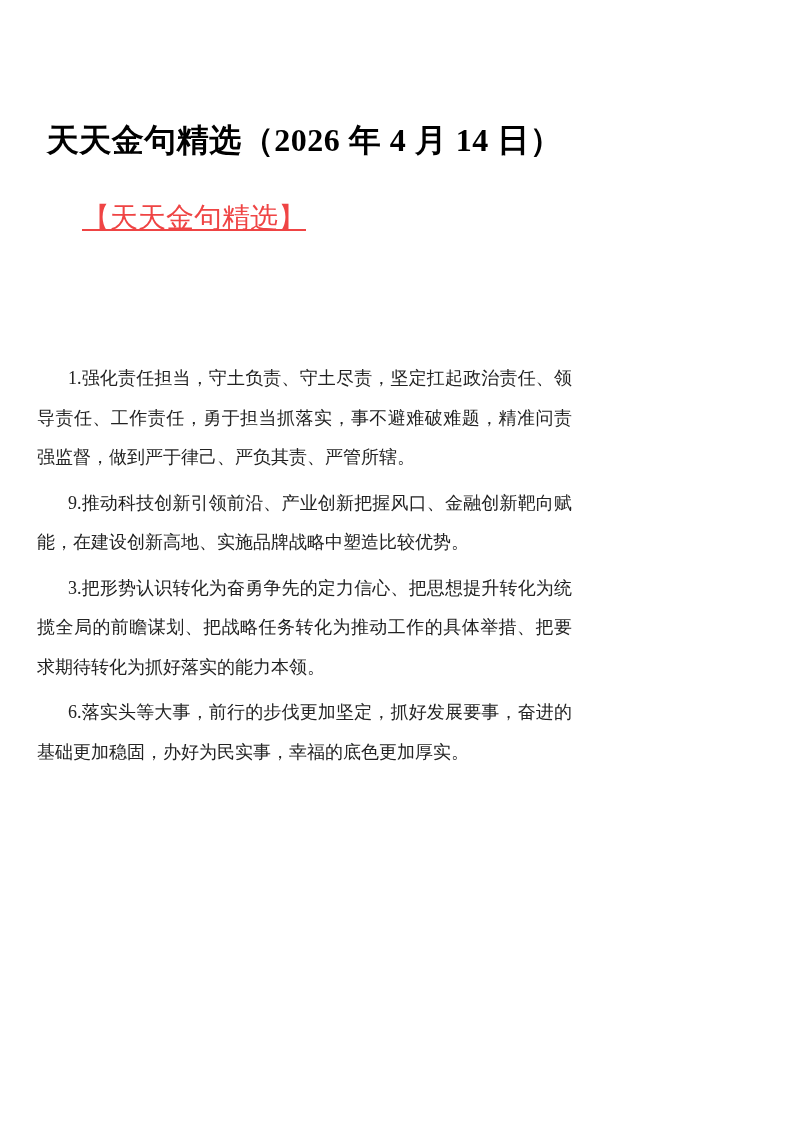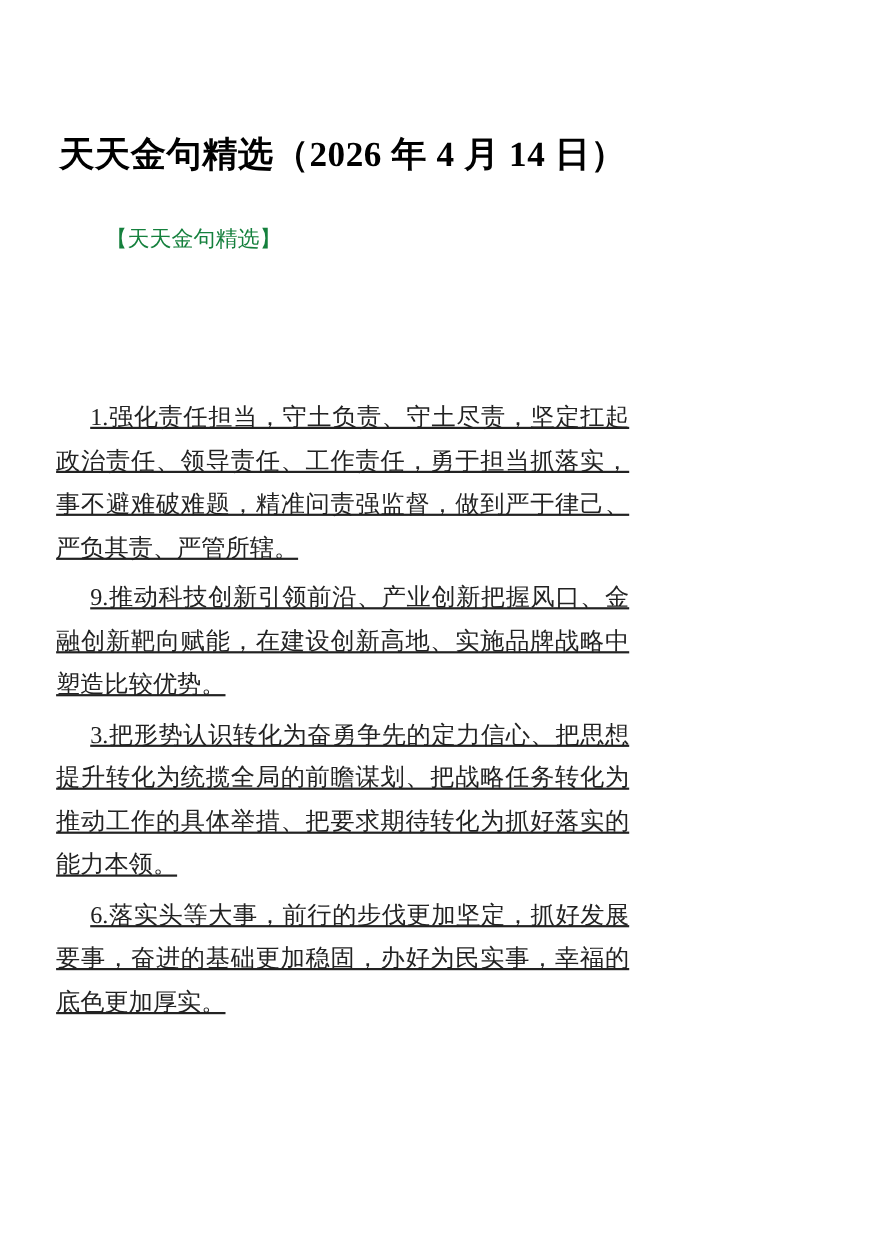--- a/index.html
+++ b/index.html
@@ -7,54 +7,54 @@
     padding: 0;
     background: #ffffff;
   }
   .page {
     position: relative;
     width: 684px;
     height: 1122px;
     box-sizing: border-box;
     background: #ffffff;
     overflow: hidden;
-    padding: 118px 112px 0 51px;
+    padding: 118px 112px 0 37px;
     font-family: "Liberation Serif", "DejaVu Serif", serif;
     color: #222222;
   }
   .doc-title {
     margin: 0;
     font-size: 32px;
     font-weight: 700;
     line-height: 44px;
     text-align: center;
     color: #000000;
     letter-spacing: 0.5px;
     white-space: nowrap;
   }
   .doc-subtitle {
     margin: 36px 0 0 0;
-    font-size: 20px;
+    font-size: 28px;
     line-height: 40px;
     text-indent: 45px;
-    color: #15803d;
+    color: #ef4444;
+    text-decoration: underline;
   }
   .blank-gap {
     height: 121px;
   }
   .para {
     margin: 0 0 6px 0;
-    font-size: 22px;
+    font-size: 18px;
     line-height: 39.5px;
     text-align: justify;
     text-indent: 31px;
     color: #222222;
     line-break: strict;
     overflow-wrap: break-word;
-    text-decoration: underline;
   }
   .para.cut {
     text-align-last: justify;
     margin-bottom: 0;
   }
 </style>
 </head>
 <body>
 
 <div class="page">

